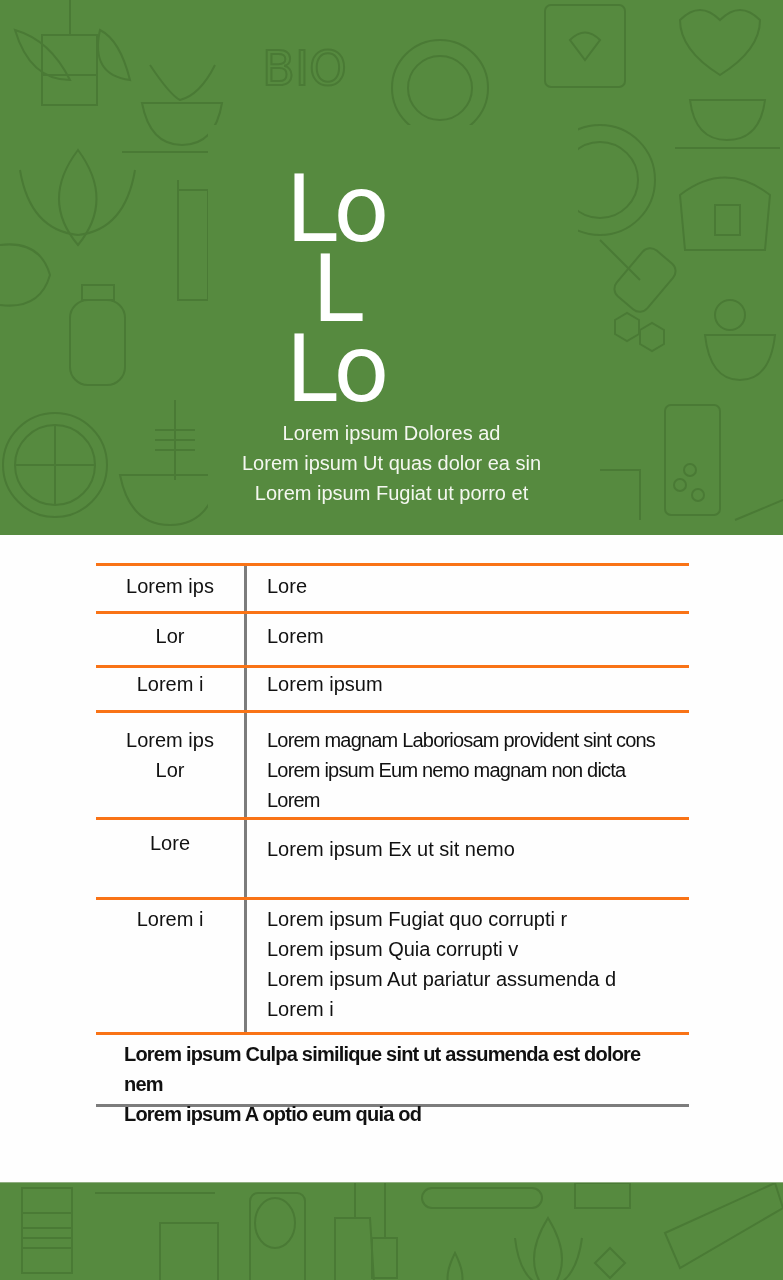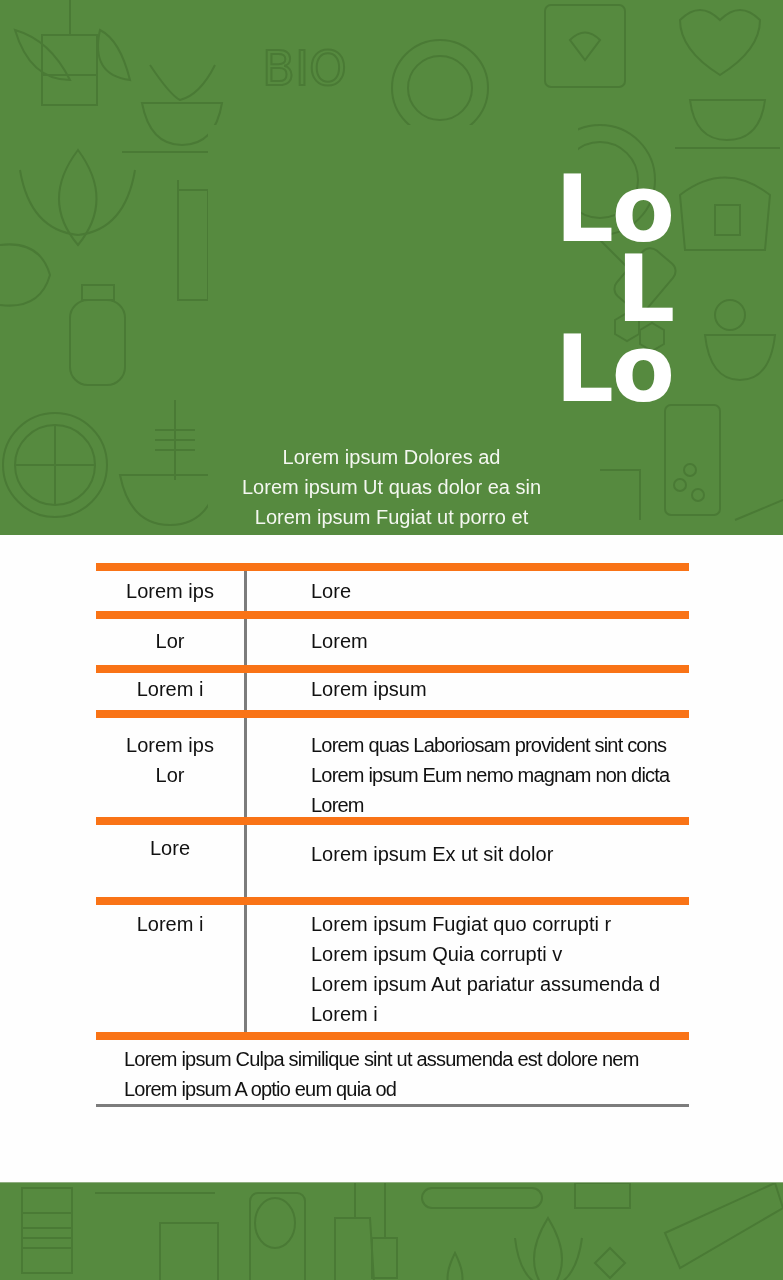--- a/index.html
+++ b/index.html
@@ -1,26 +1,26 @@
 <!DOCTYPE html>
 <html><head>
 <meta charset="utf-8">
 <style>
   html,body{margin:0;padding:0;}
   body{width:783px;height:1280px;position:relative;overflow:hidden;background:#fefefe;font-family:"Liberation Sans",sans-serif;}
   .header{position:absolute;left:0;top:0;width:783px;height:535px;background:#568a3f;overflow:hidden;}
   .footer{position:absolute;left:0;top:1182px;width:783px;height:98px;background:#568a3f;overflow:hidden;border-top:1px solid #8fae80;}
   .pattern{position:absolute;left:0;top:0;width:100%;height:100%;}
   .center-panel{position:absolute;left:208px;top:125px;width:370px;height:410px;background:#568a3f;}
-  .logo{position:absolute;left:0;top:170px;width:673px;text-align:right;color:#fff;font-family:"DejaVu Sans",sans-serif;font-weight:bold;}
+  .logo{position:absolute;left:0;top:170px;width:673px;text-align:center;color:#fff;font-family:"DejaVu Sans",sans-serif;font-weight:normal;}
   .logo div{font-size:92px;line-height:80px;letter-spacing:-2px;transform:scaleY(1.0);}
-  .tagline{position:absolute;left:0;top:418px;width:783px;text-align:center;color:#f4f7f0;font-size:20px;line-height:30px;margin-top:24px;}
+  .tagline{position:absolute;left:0;top:418px;width:783px;text-align:center;color:#f4f7f0;font-size:20px;line-height:30px;}
   .table{position:absolute;left:96px;top:563px;width:593px;}
-  .row{display:flex;border-top:8px solid #f97316;box-sizing:border-box;gap:44px;}
-  .row.last{border-bottom:3px solid #7c7c7c;}
+  .row{display:flex;border-top:3px solid #f97316;box-sizing:border-box;}
+  .row.last{border-bottom:3px solid #7c7c7c;font-weight:bold;}
   .c1{width:151px;text-align:center;font-size:20px;line-height:30px;color:#111;box-sizing:border-box;padding-top:5px;border-right:3px solid #7c7c7c;}
   .c2{flex:1;padding-left:20px;font-size:20px;line-height:30px;color:#111;box-sizing:border-box;padding-top:5px;}
   .cond{letter-spacing:-0.8px;}
   .full{width:100%;padding:4px 28px 6px;font-size:20px;line-height:30px;color:#111;letter-spacing:-0.8px;box-sizing:border-box;}
 </style>
 </head>
 <body>
 
 <div class="header">
   <svg class="pattern" viewBox="0 0 783 535" fill="none" stroke="#4a7a35" stroke-width="2">
@@ -127,31 +127,31 @@
     <div class="c2" style="padding-top:1px">
         <div>Lorem ipsum</div>
       </div>
   </div>
   <div class="row" style="height:107px">
     <div class="c1" style="padding-top:12px">
       <div>Lorem ips</div>
         <div>Lor</div>
     </div>
     <div class="c2 cond" style="padding-top:12px">
-      <div>Lorem quas Laboriosam provident sint cons</div>
+      <div>Lorem magnam Laboriosam provident sint cons</div>
         <div>Lorem ipsum Eum nemo magnam non dicta</div>
         <div>Lorem</div>
     </div>
   </div>
   <div class="row" style="height:80px">
     <div class="c1" style="padding-top:8px">
         <div>Lore</div>
       </div>
     <div class="c2" style="padding-top:14px">
-        <div>Lorem ipsum Ex ut sit dolor</div>
+        <div>Lorem ipsum Ex ut sit nemo</div>
     </div>
   </div>
   <div class="row" style="height:135px">
     <div class="c1" style="padding-top:4px">
         <div>Lorem i</div>
       </div>
     <div class="c2" style="padding-top:4px">
       <div>Lorem ipsum Fugiat quo corrupti r</div>
         <div>Lorem ipsum Quia corrupti v</div>
         <div>Lorem ipsum Aut pariatur assumenda d</div>

